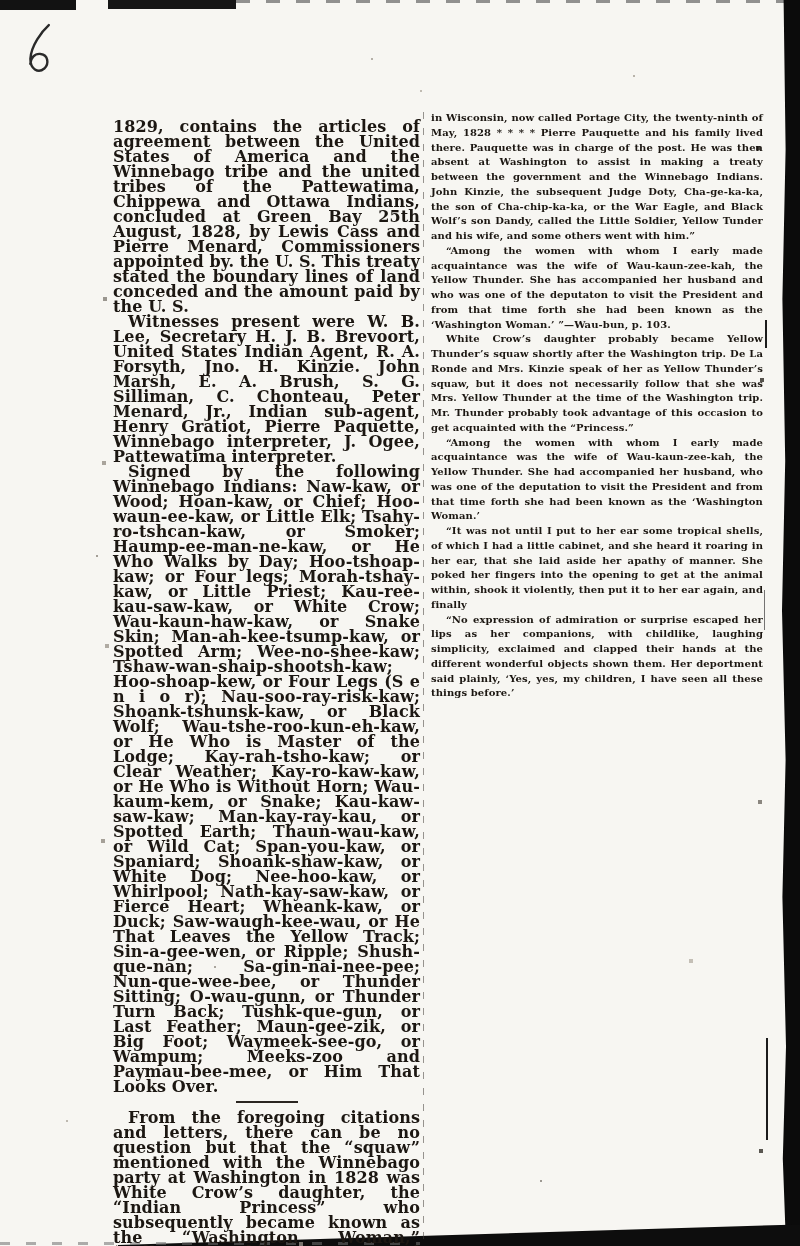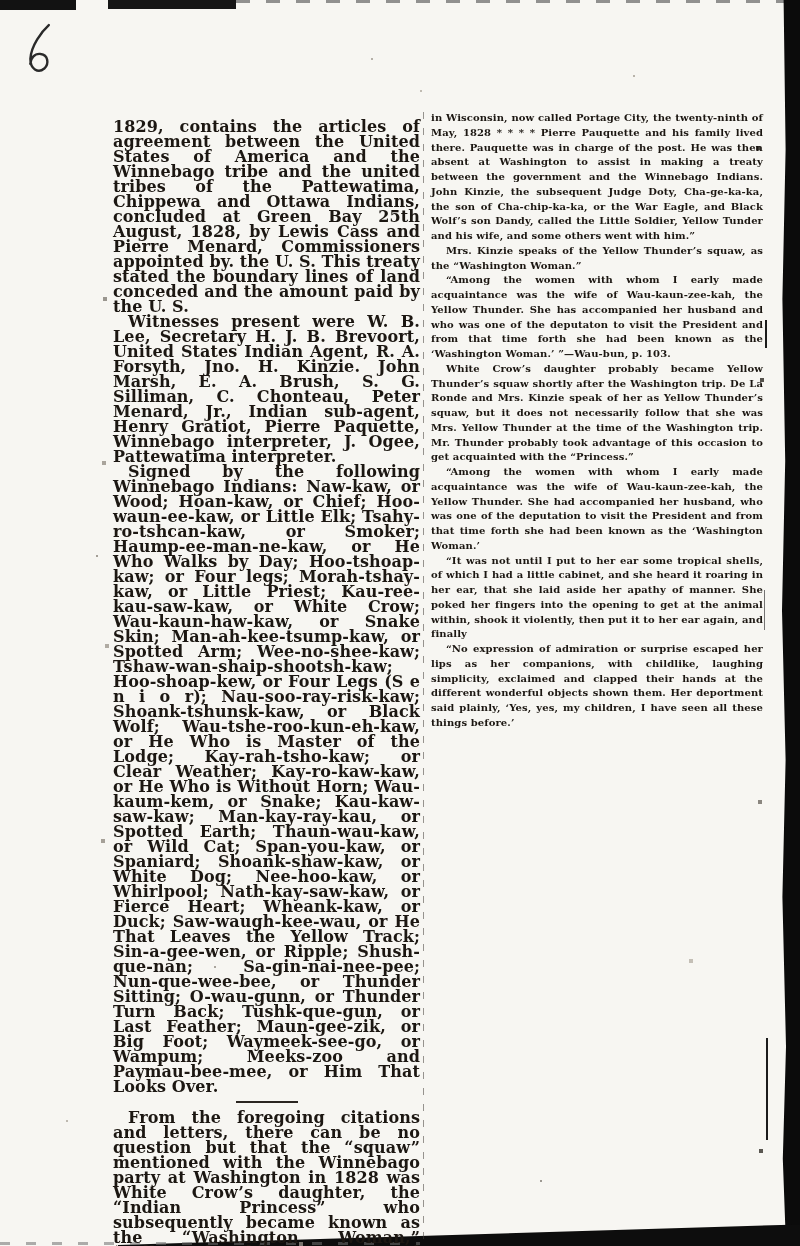--- a/index.html
+++ b/index.html
@@ -89,21 +89,20 @@
     <p class="cont">1829, contains the articles of agreement between the United States of America and the Winnebago tribe and the united tribes of the Pattewatima, Chippewa and Ottawa Indians, concluded at Green Bay 25th August, 1828, by Lewis Cass and Pierre Menard, Commissioners appointed by. the U. S. This treaty stated the boundary lines of land conceded and the amount paid by the U. S.</p>
     <p>Witnesses present were W. B. Lee, Secretary H. J. B. Brevoort, United States Indian Agent, R. A. Forsyth, Jno. H. Kinzie. John Marsh, E. A. Brush, S. G. Silliman, C. Chonteau, Peter Menard, Jr., Indian sub-agent, Henry Gratiot, Pierre Paquette, Winnebago interpreter, J. Ogee, Pattewatima interpreter.</p>
     <p>Signed by the following Winnebago Indians: Naw-kaw, or Wood; Hoan-kaw, or Chief; Hoo-waun-ee-kaw, or Little Elk; Tsahy-ro-tshcan-kaw, or Smoker; Haump-ee-man-ne-kaw, or He Who Walks by Day; Hoo-tshoap-kaw; or Four legs; Morah-tshay-kaw, or Little Priest; Kau-ree-kau-saw-kaw, or White Crow; Wau-kaun-haw-kaw, or Snake Skin; Man-ah-kee-tsump-kaw, or Spotted Arm; Wee-no-shee-kaw; Tshaw-wan-shaip-shootsh-kaw; Hoo-shoap-kew, or Four Legs (S e n i o r); Nau-soo-ray-risk-kaw; Shoank-tshunsk-kaw, or Black Wolf; Wau-tshe-roo-kun-eh-kaw, or He Who is Master of the Lodge; Kay-rah-tsho-kaw; or Clear Weather; Kay-ro-kaw-kaw, or He Who is Without Horn; Wau-kaum-kem, or Snake; Kau-kaw-saw-kaw; Man-kay-ray-kau, or Spotted Earth; Thaun-wau-kaw, or Wild Cat; Span-you-kaw, or Spaniard; Shoank-shaw-kaw, or White Dog; Nee-hoo-kaw, or Whirlpool; Nath-kay-saw-kaw, or Fierce Heart; Wheank-kaw, or Duck; Saw-waugh-kee-wau, or He That Leaves the Yellow Track; Sin-a-gee-wen, or Ripple; Shush-que-nan; Sa-gin-nai-nee-pee; Nun-que-wee-bee, or Thunder Sitting; O-wau-gunn, or Thunder Turn Back; Tushk-que-gun, or Last Feather; Maun-gee-zik, or Big Foot; Waymeek-see-go, or Wampum; Meeks-zoo and Paymau-bee-mee, or Him That Looks Over.</p>
     <div class="rule"></div>
     <p>From the foregoing citations and letters, there can be no question but that the “squaw” mentioned with the Winnebago party at Washington in 1828 was White Crow’s daughter, the “Indian Princess” who subsequently became known as the “Washington Woman,” “Yellow Thunder’s Squaw,” and “Mrs. Thunder.” John T. De La Ronde says in his personal narrative written about 1870, and published in Wis. Hist. Colls., Vol. 7, p. 346:</p>
     <p>“I came  *   *   *   *   to the Yellow</p>
   </div>
 
   <div class="col col-right">
     <p class="cont">in Wisconsin, now called Portage City, the twenty-ninth of May, 1828  *   *   *   * Pierre Pauquette and his family lived there.  Pauquette was in charge of the post.  He was then absent at Washington to assist in making a treaty between the government and the Winnebago Indians.  John Kinzie, the subsequent Judge Doty, Cha-ge-ka-ka, the son of Cha-chip-ka-ka, or the War Eagle, and Black Wolf’s son Dandy, called the Little Soldier, Yellow Tunder and his wife, and some others went with him.”</p>
-    <p>Mrs. Kinzie speaks of the Yellow Thunder’s squaw, as the “Washington Woman.”</p>
     <p>“Among the women with whom I early made acquaintance was the wife of Wau-kaun-zee-kah, the Yellow Thunder.  She has accompanied her husband and who was one of the deputaton to visit the President and from that time forth she had been known as the ‘Washington Woman.’ ”—Wau-bun, p. 103.</p>
     <p>White Crow’s daughter probably became Yellow Thunder’s squaw shortly after the Washington trip.  De La Ronde and Mrs. Kinzie speak of her as Yellow Thunder’s squaw, but it does not necessarily follow that she was Mrs. Yellow Thunder at the time of the Washington trip.  Mr. Thunder probably took advantage of this occasion to get acquainted with the “Princess.”</p>
     <p>“Among the women with whom I early made acquaintance was the wife of Wau-kaun-zee-kah, the Yellow Thunder.  She had accompanied her husband, who was one of the deputation to visit the President and from that time forth she had been known as the ‘Washington Woman.’</p>
     <p>“It was not until I put to her ear some tropical shells, of which I had a little cabinet, and she heard it roaring in her ear, that she laid aside her apathy of manner.  She poked her fingers into the opening to get at the animal within, shook it violently, then put it to her ear again, and finally</p>
     <p>“No expression of admiration or surprise escaped her lips as her companions, with childlike, laughing simplicity, exclaimed and clapped their hands at the different wonderful objects shown them.  Her deportment said plainly, ‘Yes, yes, my children, I have seen all these things before.’</p>
   </div>
 
 </div>
 
 </body></html>

